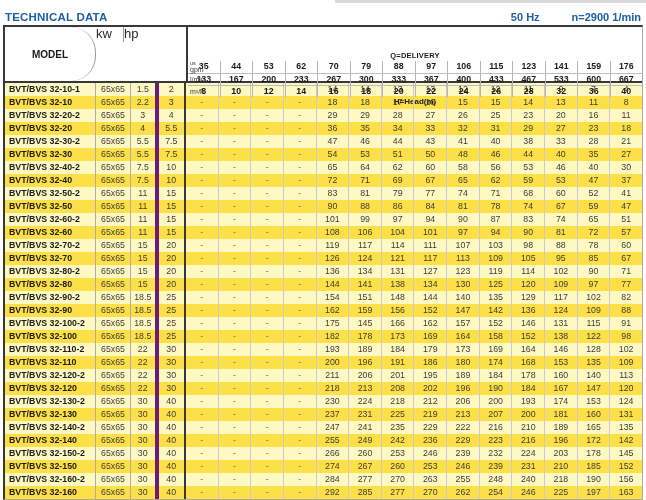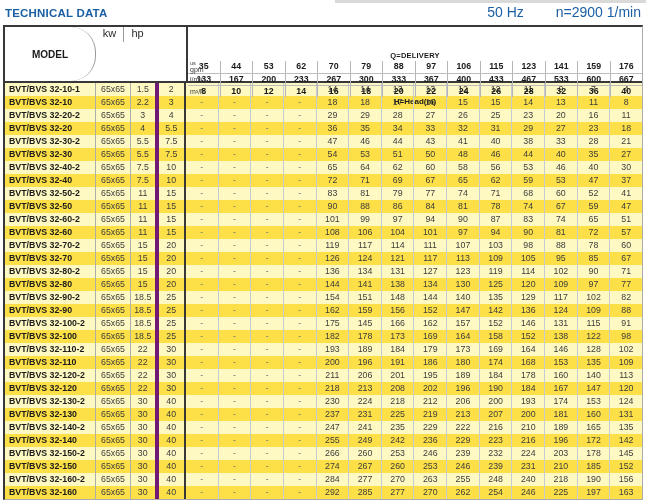--- a/index.html
+++ b/index.html
@@ -6,21 +6,21 @@
   .page {
     position:relative; width:646px; height:500px; background:#ffffff;
     font-family:"Liberation Sans", sans-serif; overflow:hidden;
     -webkit-font-smoothing:antialiased;
   }
   .top-strip { position:absolute; top:0; left:335px; width:311px; height:3px; background:#d9d9d9; }
 
   .titlebar { position:absolute; top:4px; left:5px; width:636px; display:flex; align-items:baseline; }
   .page-title { color:#1b5fa5; font-weight:bold; font-size:11.5px; letter-spacing:0.2px; }
   .title-right { margin-left:auto; display:flex; gap:32px; }
-  .title-right span { color:#1b5fa5; font-weight:normal; font-size:14px; }
+  .title-right span { color:#1b5fa5; font-weight:bold; font-size:11px;margin-top:7px; }
 
   .table {
     position:absolute; top:25px; left:3px; width:640px; box-sizing:border-box;
     border-top:2px solid #383838; border-left:2px solid #383838;
     border-right:1px solid #ababab; border-bottom:1px solid #ababab;
     background:#fff;
   }
 
   
   .thead { display:flex; height:56px; box-sizing:border-box; border-bottom:2px solid #383838; }
@@ -30,21 +30,21 @@
              font-weight:bold; font-size:10px; color:#1a1a1a;border-radius:25px; }
   .h-dn { width:35px; box-sizing:border-box; border-right:1px solid #9a9a9a;
           display:flex; flex-direction:column; }
   .h-dn .lbl { flex:1; display:flex; align-items:center; justify-content:center;
                font-weight:bold; font-size:10px; color:#1a1a1a; }
   .h-dn .unit { height:15px; line-height:13px; text-align:center; font-size:8.5px; color:#2a2a2a; }
   .h-power { width:55px; display:flex; flex-direction:column; }
   .h-power .lbl { flex:1; display:flex; align-items:center; justify-content:center;
                   font-weight:bold; font-size:10px; color:#1a1a1a; }
   .power-units { height:15px; display:flex; }
-  .pu { flex:1; text-align:center; line-height:13px; font-size:11px; color:#2a2a2a; box-sizing:border-box; }
+  .pu { flex:1; line-height:13px; font-size:13px; color:#2a2a2a; box-sizing:border-box; }
   .pu + .pu { border-left:1px solid #9a9a9a; }
 
   .h-data { flex:1; display:flex; flex-direction:column;margin-top:24px; }
   .q-band { height:10px; line-height:10px; text-align:center; font-weight:bold;
             font-size:7.5px; color:#1a1a1a; letter-spacing:0.2px; }
   .unit-row { height:12px; position:relative; display:flex; box-sizing:border-box; }
   .unit-row + .unit-row { border-top:1px solid #bdbdbd; }
   .ucell { flex:1; box-sizing:border-box; text-align:center; font-weight:bold;
            font-size:8.8px; line-height:11px; color:#1a1a1a; }
   .ucell + .ucell { border-left:1px solid #b5b5b5; }

